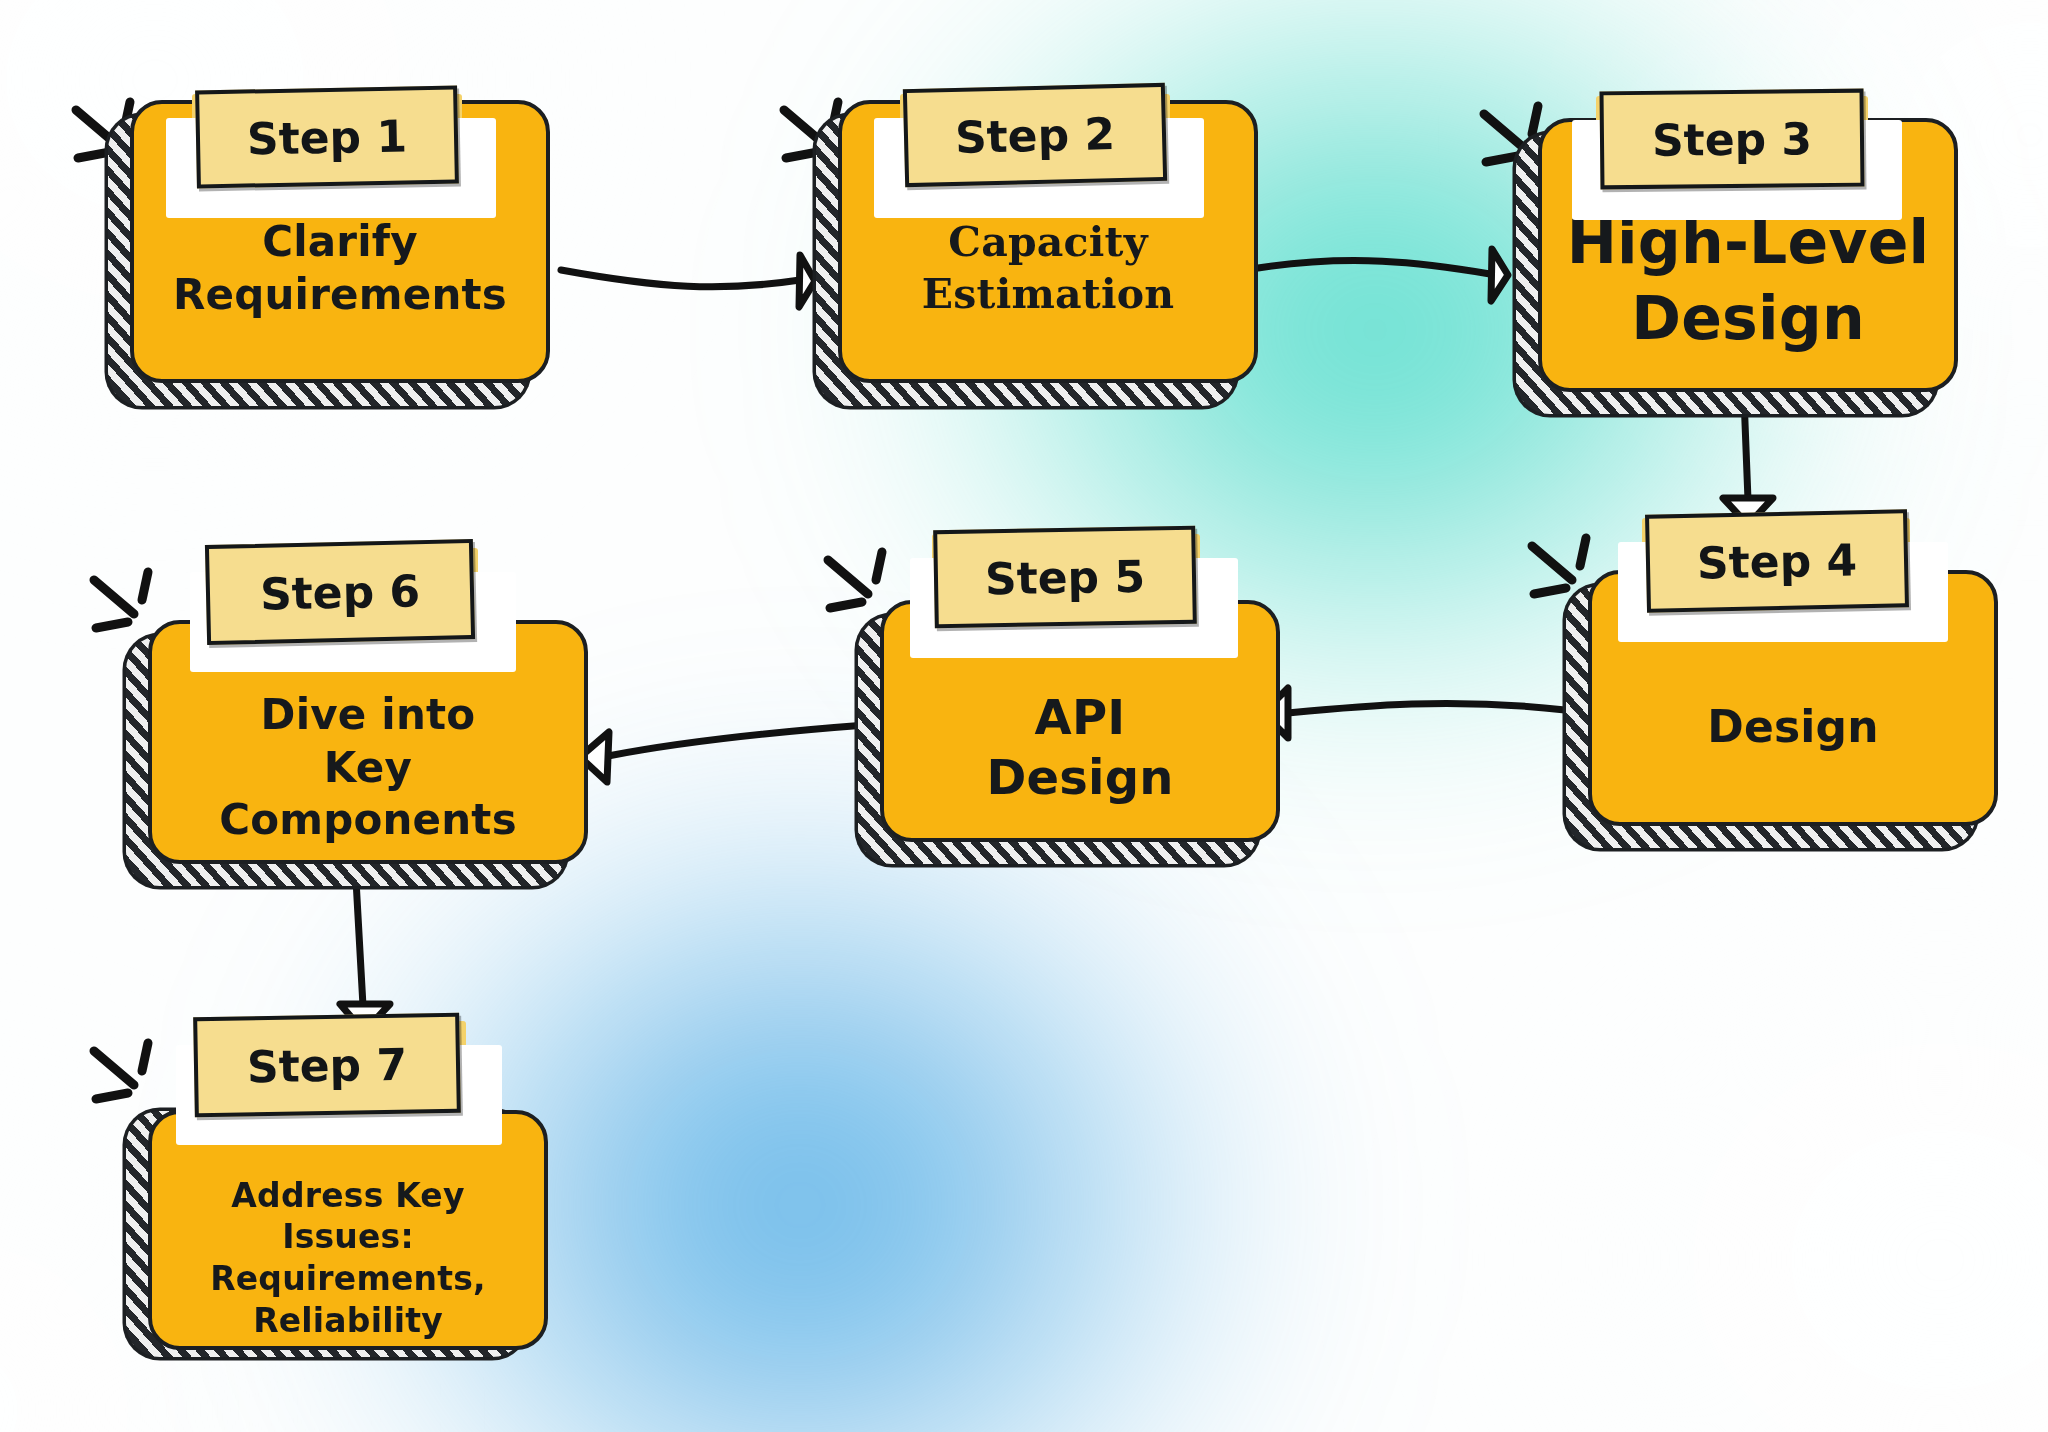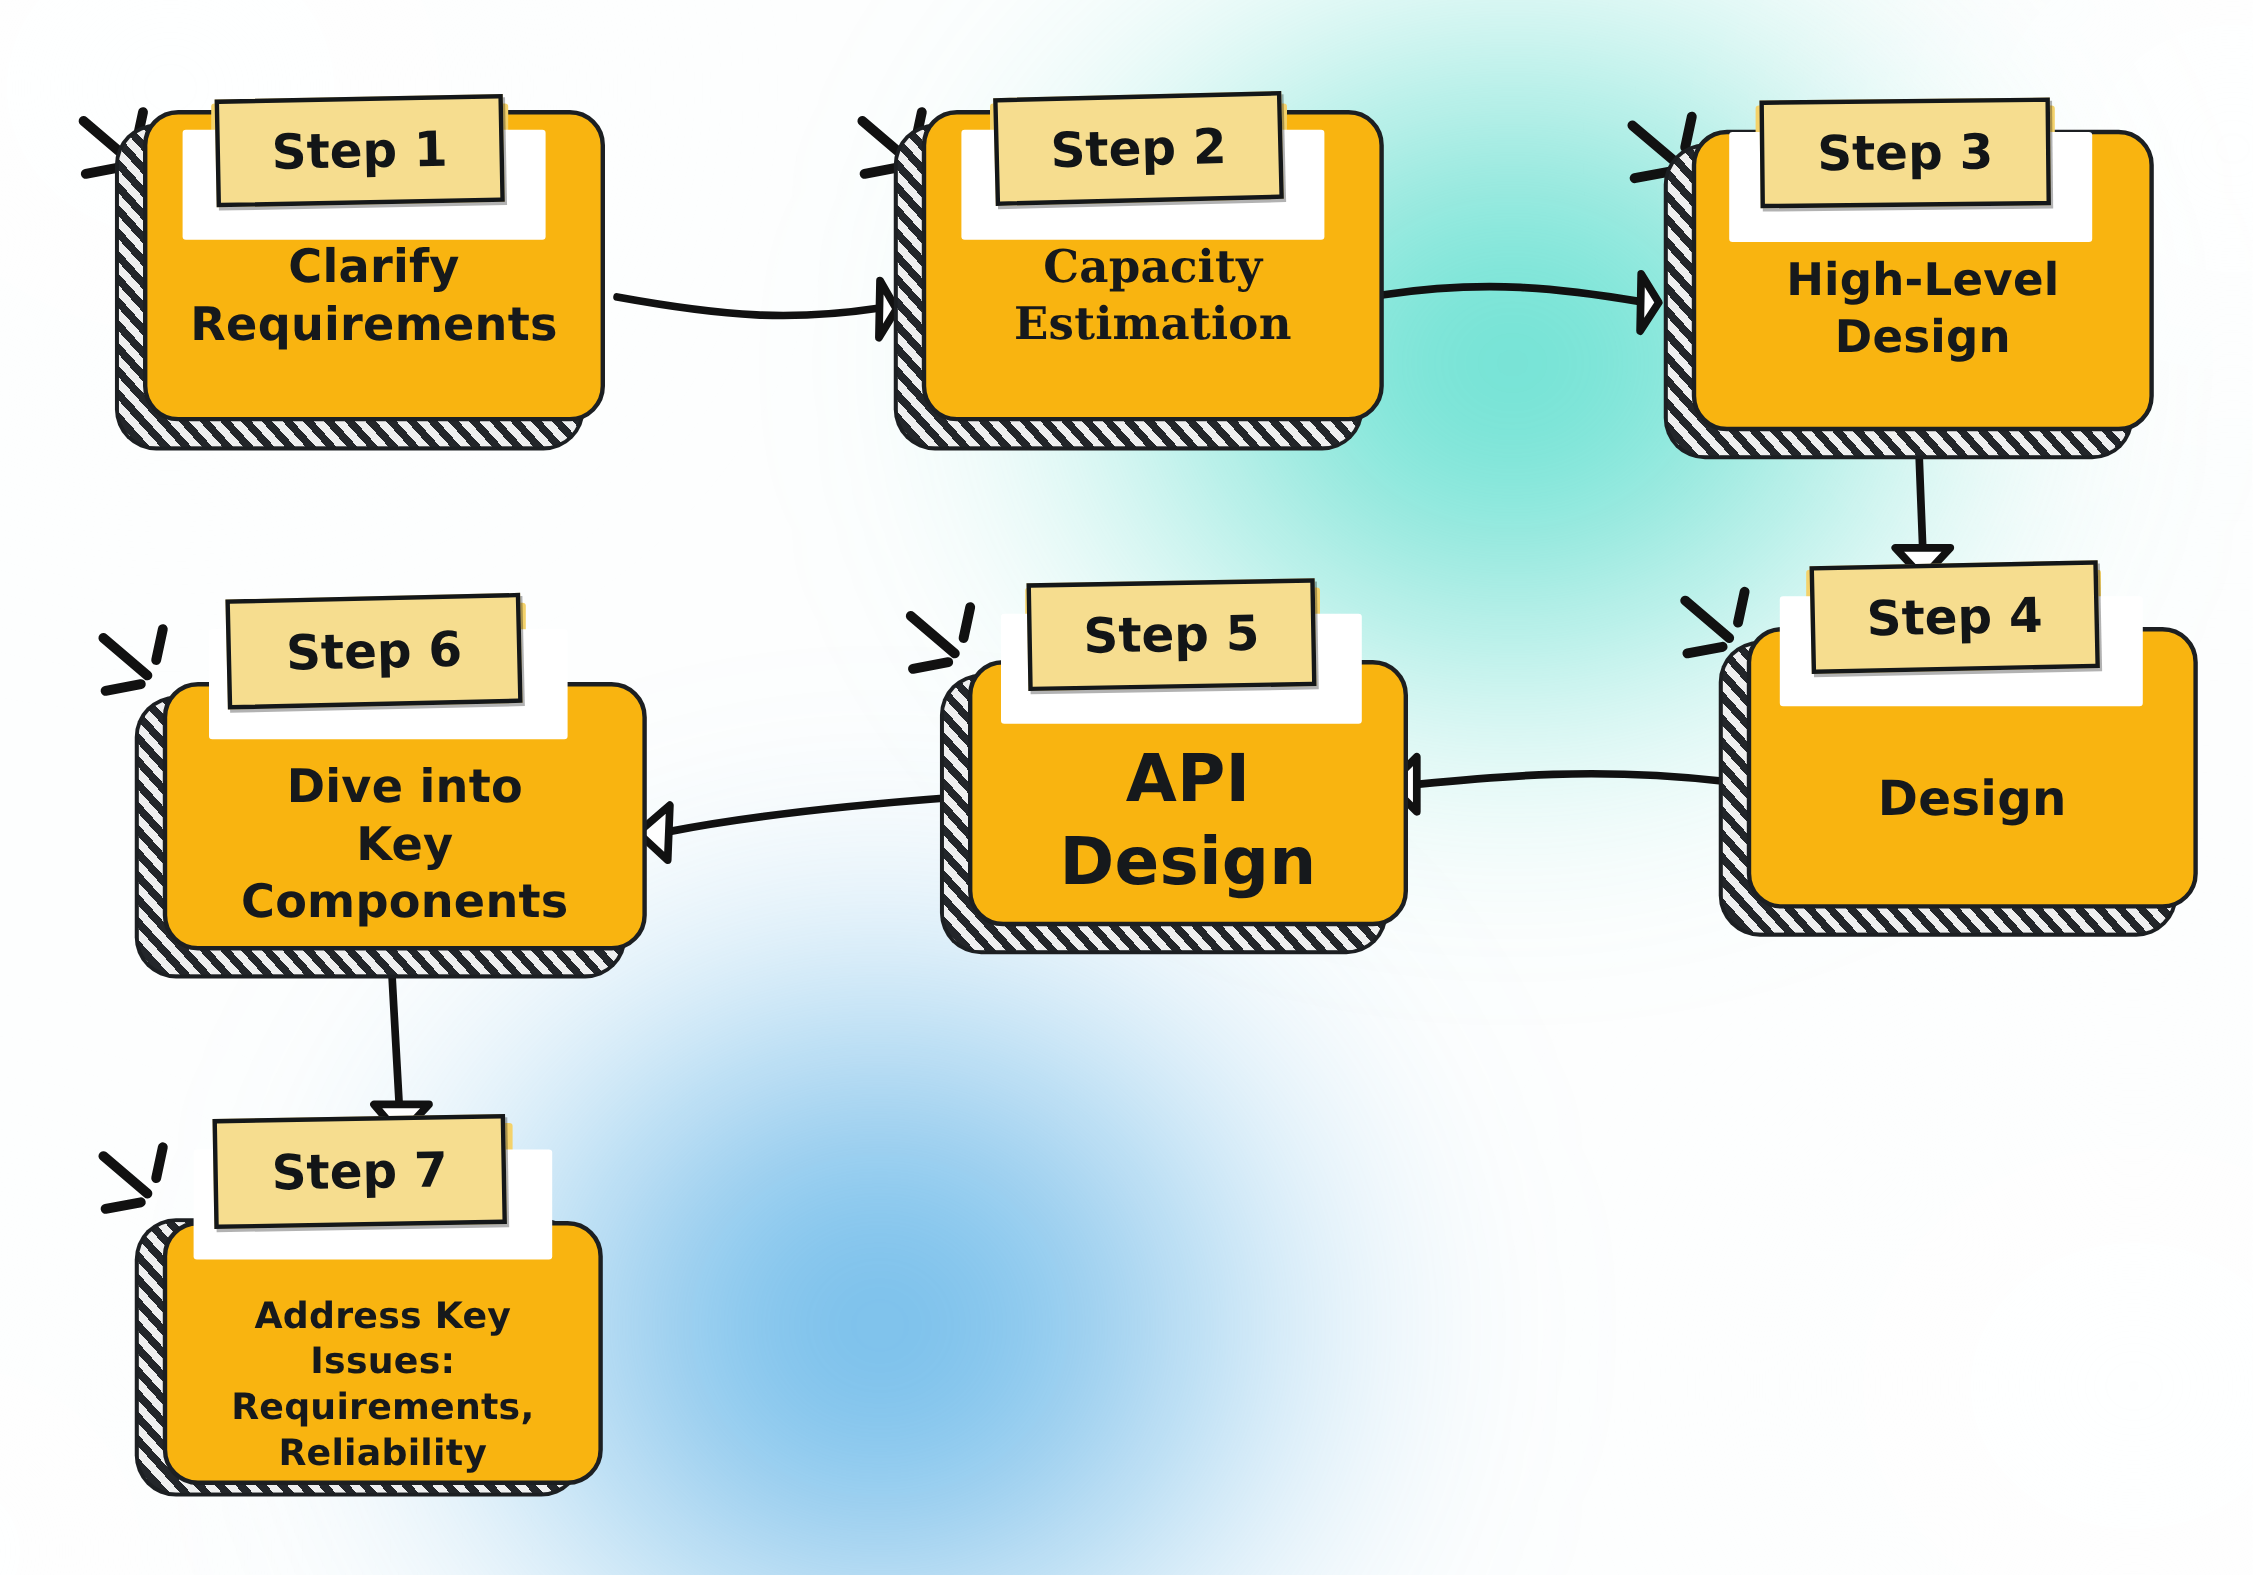--- a/index.html
+++ b/index.html
@@ -184,21 +184,21 @@
   <div class="node" id="n3" style="left:1538px;top:118px;width:420px;height:280px;">
     <svg class="sparkle" style="left:-62px;top:-22px;" viewBox="0 0 90 90">
       <g stroke="#111" stroke-width="9" stroke-linecap="round">
         <line x1="8" y1="18" x2="48" y2="52"></line>
           <line x1="62" y1="10" x2="56" y2="38"></line>
           <line x1="10" y1="66" x2="42" y2="60"></line>
       </g>
     </svg>
     <div class="node-shadow" style="left:-22px;top:16px;width:420px;height:280px;"></div>
     <div class="node-body" style="left:0;top:0;width:420px;height:274px;">
-      <div class="node-text font-hand" style="font-size:41px;margin-top:52px;">
+      <div class="node-text font-hand" style="font-size:60px;margin-top:52px;">
         <div>High-Level</div>
         <div>Design</div>
       </div>
     </div>
     <div class="tab-under" style="left:58px;top:-22px;width:272px;height:104px;"></div>
     <div class="tab-paper" style="left:34px;top:2px;width:330px;height:100px;"></div>
     <div class="tab" style="left:62px;top:-28px;width:264px;height:98px;transform:rotate(-0.6deg);">
       <span class="tab-text" style="font-size:44px;">Step 3</span>
     </div>
   </div>
@@ -227,21 +227,21 @@
   <div class="node" id="n5" style="left:880px;top:600px;width:400px;height:248px;">
     <svg class="sparkle" style="left:-60px;top:-58px;" viewBox="0 0 90 90">
       <g stroke="#111" stroke-width="9" stroke-linecap="round">
         <line x1="8" y1="18" x2="48" y2="52"></line>
           <line x1="62" y1="10" x2="56" y2="38"></line>
           <line x1="10" y1="66" x2="42" y2="60"></line>
       </g>
     </svg>
     <div class="node-shadow" style="left:-22px;top:16px;width:400px;height:248px;"></div>
     <div class="node-body" style="left:0;top:0;width:400px;height:242px;">
-      <div class="node-text font-hand" style="font-size:60px;margin-top:52px;">
+      <div class="node-text font-hand" style="font-size:48px;margin-top:52px;">
         <div>API</div>
         <div>Design</div>
       </div>
     </div>
     <div class="tab-under" style="left:52px;top:-66px;width:268px;height:104px;"></div>
     <div class="tab-paper" style="left:30px;top:-42px;width:328px;height:100px;"></div>
     <div class="tab" style="left:54px;top:-72px;width:262px;height:98px;transform:rotate(-1.0deg);">
       <span class="tab-text" style="font-size:44px;">Step 5</span>
     </div>
   </div>

